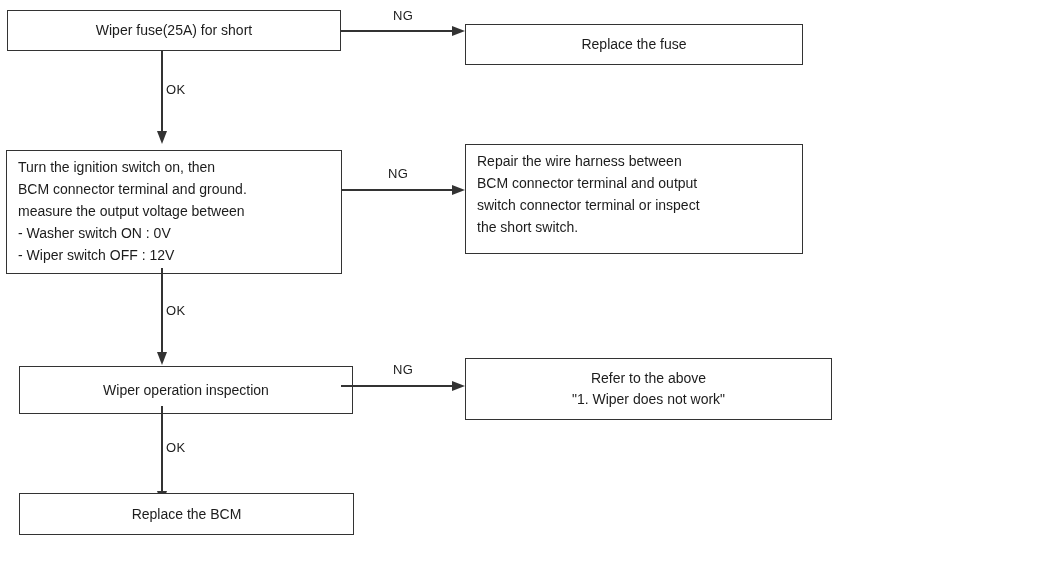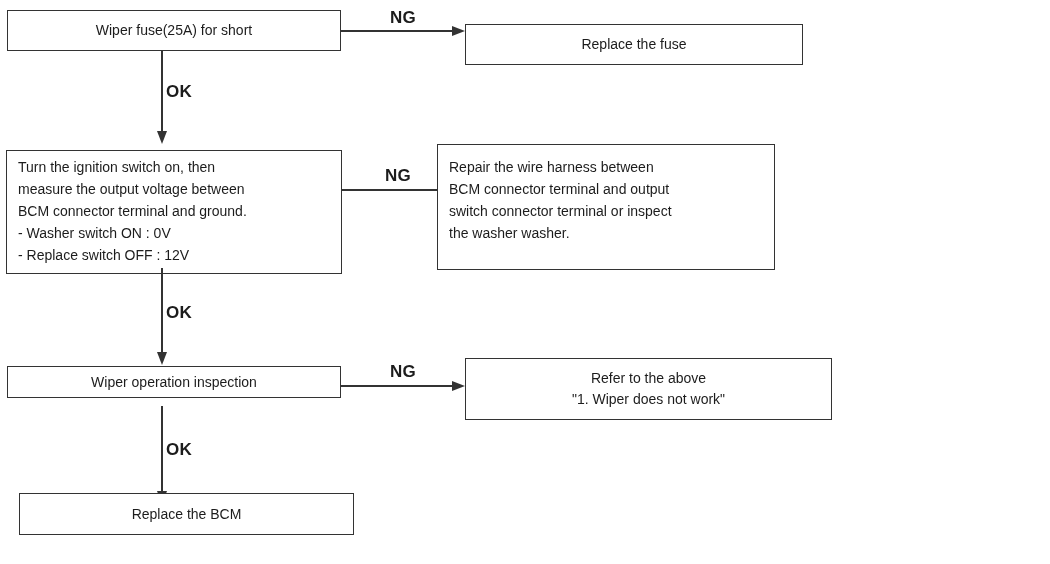--- a/index.html
+++ b/index.html
@@ -41,22 +41,22 @@
     border-left: 13px solid #333333;
   }
   .arr-down {
     position: absolute; width: 0; height: 0;
     border-left: 5px solid transparent;
     border-right: 5px solid transparent;
     border-top: 13px solid #333333;
   }
   .lbl {
     position: absolute;
-    font-weight: bold;
-    font-size: 17px;
+    font-weight: normal;
+    font-size: 13px;
     color: #1c1c1c;
     width: 44px;
     text-align: center;
     letter-spacing: 0.3px;
   }
 </style>
 </head>
 <body>
 
 <div class="canvas">
@@ -72,42 +72,42 @@
   <div class="fbox center" style="left:465px; top:24px; width:338px; height:41px;">
     <span>Replace the fuse</span>
   </div>
 
   <div class="vline" style="left:161px; top:51px; height:81px;"></div>
   <div class="arr-down" style="left:157px; top:131px;"></div>
   <div class="lbl" style="left:166px; top:82px; text-align:left;">OK</div>
 
   <div class="fbox lines" style="left:6px; top:144px; width:336px; height:124px;margin-top:6px;">
     <div>Turn the ignition switch on, then</div>
+    <div>BCM connector terminal and ground.</div>
     <div>measure the output voltage between</div>
-    <div>BCM connector terminal and ground.</div>
     <div>- Washer switch ON : 0V</div>
-    <div>- Replace switch OFF : 12V</div>
+    <div>- Wiper switch OFF : 12V</div>
   </div>
 
   <div class="hline" style="left:342px; top:189px; width:111px;"></div>
   <div class="arr-right" style="left:452px; top:185px;"></div>
   <div class="lbl" style="left:376px; top:166px;">NG</div>
 
-  <div class="fbox lines" style="left:437px; top:144px; width:338px; height:126px; padding-top:11px;">
+  <div class="fbox lines" style="left:465px; top:144px; width:338px; height:110px; padding-top:5px;">
     <div>Repair the wire harness between</div>
     <div>BCM connector terminal and output</div>
     <div>switch connector terminal or inspect</div>
-    <div>the washer washer.</div>
+    <div>the short switch.</div>
   </div>
 
   <div class="vline" style="left:161px; top:268px; height:85px;"></div>
   <div class="arr-down" style="left:157px; top:352px;"></div>
   <div class="lbl" style="left:166px; top:303px; text-align:left;">OK</div>
 
-  <div class="fbox center" style="left:7px; top:366px; width:334px; height:32px;">
+  <div class="fbox center" style="left:19px; top:366px; width:334px; height:48px;">
     <span>Wiper operation inspection</span>
   </div>
 
   <div class="hline" style="left:341px; top:385px; width:112px;"></div>
   <div class="arr-right" style="left:452px; top:381px;"></div>
   <div class="lbl" style="left:381px; top:362px;">NG</div>
 
   <div class="fbox center" style="left:465px; top:358px; width:367px; height:62px;">
     <div>Refer to the above</div>
     <div>"1. Wiper does not work"</div>

